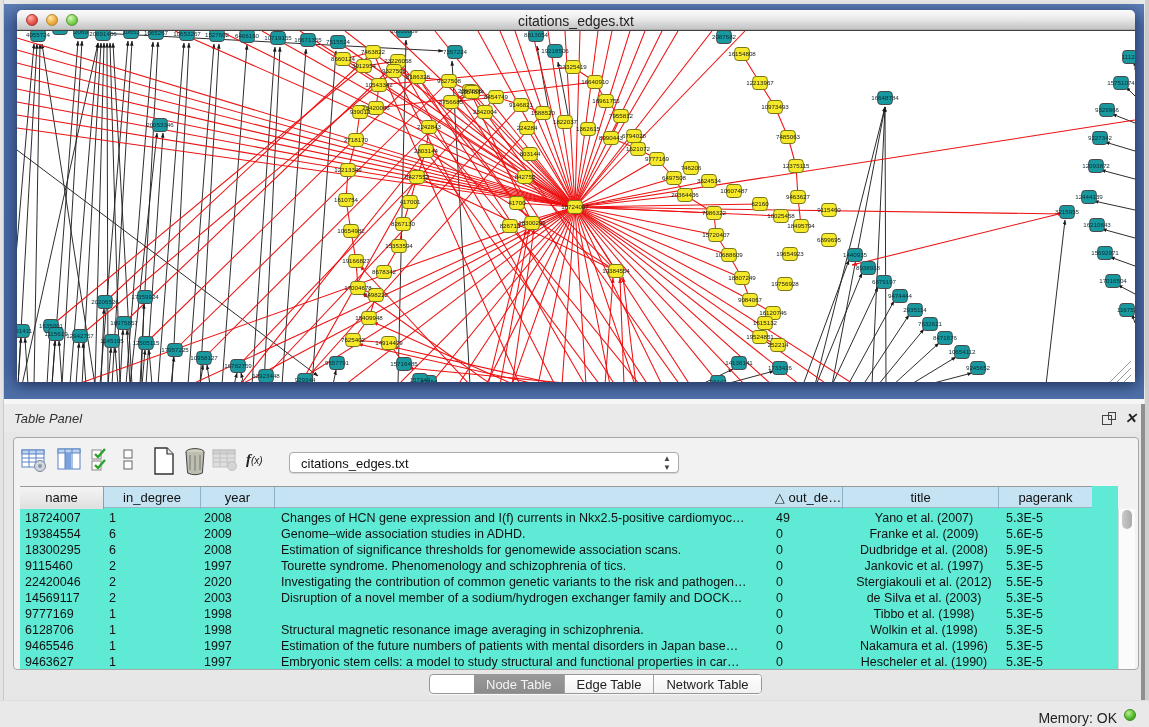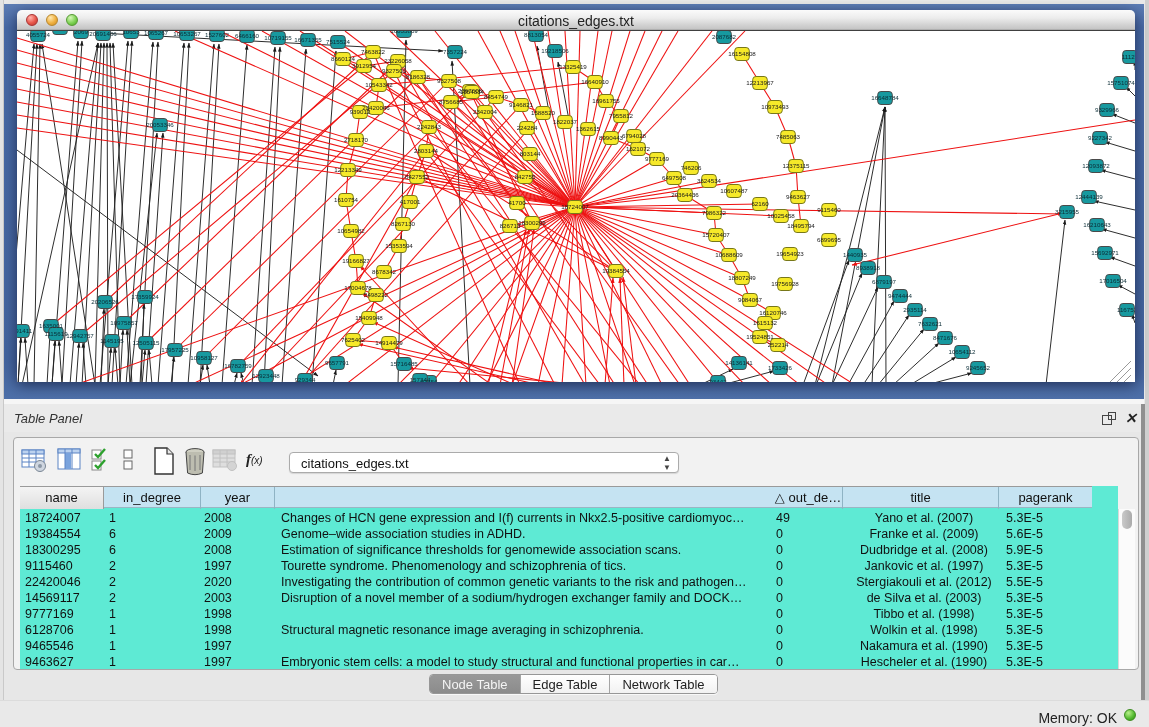--- a/index.html
+++ b/index.html
@@ -65,21 +65,21 @@
 .c5 { left:762px; } .c6 { left:832px; width:156px; text-align:center; } .c7 { left:992px; }
 #vscroll { position:absolute; left:1104px; top:71px; width:17px; height:160px; background:#fbfbfb; border-left:1px solid #d8d8d8; }
 #vthumb { position:absolute; left:3px; top:1px; width:10px; height:19px; background:linear-gradient(90deg,#c9c9c9,#ababab); border-radius:5px; }
 
 
 #tabs { position:absolute; left:425px; top:270px; height:20px; display:flex;
   border:1px solid #979797; border-radius:4px; overflow:hidden; background:#fff;
   box-shadow:0 1px 0 rgba(255,255,255,0.7); }
 .tab { font-size:13px; padding:2px 12px 0 12px; height:20px; color:#222;
   background:linear-gradient(180deg,#ffffff,#f0f0f0); border-right:1px solid #a5a5a5; }
-.tab.sel { background:linear-gradient(180deg,#999999,#8a8a8a); color:#f4f4f4; }
+.tab.sel { background:linear-gradient(180deg,#999999,#8a8a8a); color:#f4f4f4;margin-left:44px; }
 .tab:last-child { border-right:none; }
 
 
 #statusbar { position:absolute; left:0; top:700px; width:1149px; height:27px; background:#e9e9e9; border-top:1px solid #dcdcdc; }
 #statusbar .mem { position:absolute; right:32px; top:9px; font-size:14px; color:#222; }
 #memdot { position:absolute; right:13px; top:8px; width:12px; height:12px; border-radius:50%;
   background:radial-gradient(circle at 35% 30%,#b8f08a,#51b82e 60%,#2f8c15); border:1px solid #3d8d20; }
 </style></head>
 <body>
 <div id="stage">
@@ -789,22 +789,23 @@
           <span class="c3">1998</span>
 <span class="c4">Structural magnetic resonance image averaging in schizophrenia.</span>
           <span class="c5">0</span>
           <span class="c6">Wolkin et al. (1998)</span>
 <span class="c7">5.3E-5</span>
         </div>
 <div class="trow" style="top:200px">
 <span class="c1">9465546</span>
           <span class="c2">1</span>
           <span class="c3">1997</span>
+<span class="c4">Estimation of the future numbers of patients with mental disorders in Japan base…</span>
           <span class="c5">0</span>
-          <span class="c6">Nakamura et al. (1990)</span>
+          <span class="c6">Nakamura et al. (1996)</span>
 <span class="c7">5.3E-5</span>
         </div>
 <div class="trow" style="top:216px">
 <span class="c1">9463627</span>
           <span class="c2">1</span>
           <span class="c3">1997</span>
 <span class="c4">Embryonic stem cells: a model to study structural and functional properties in car…</span>
           <span class="c5">0</span>
           <span class="c6">Hescheler et al. (1990)</span>
 <span class="c7">5.3E-5</span>

